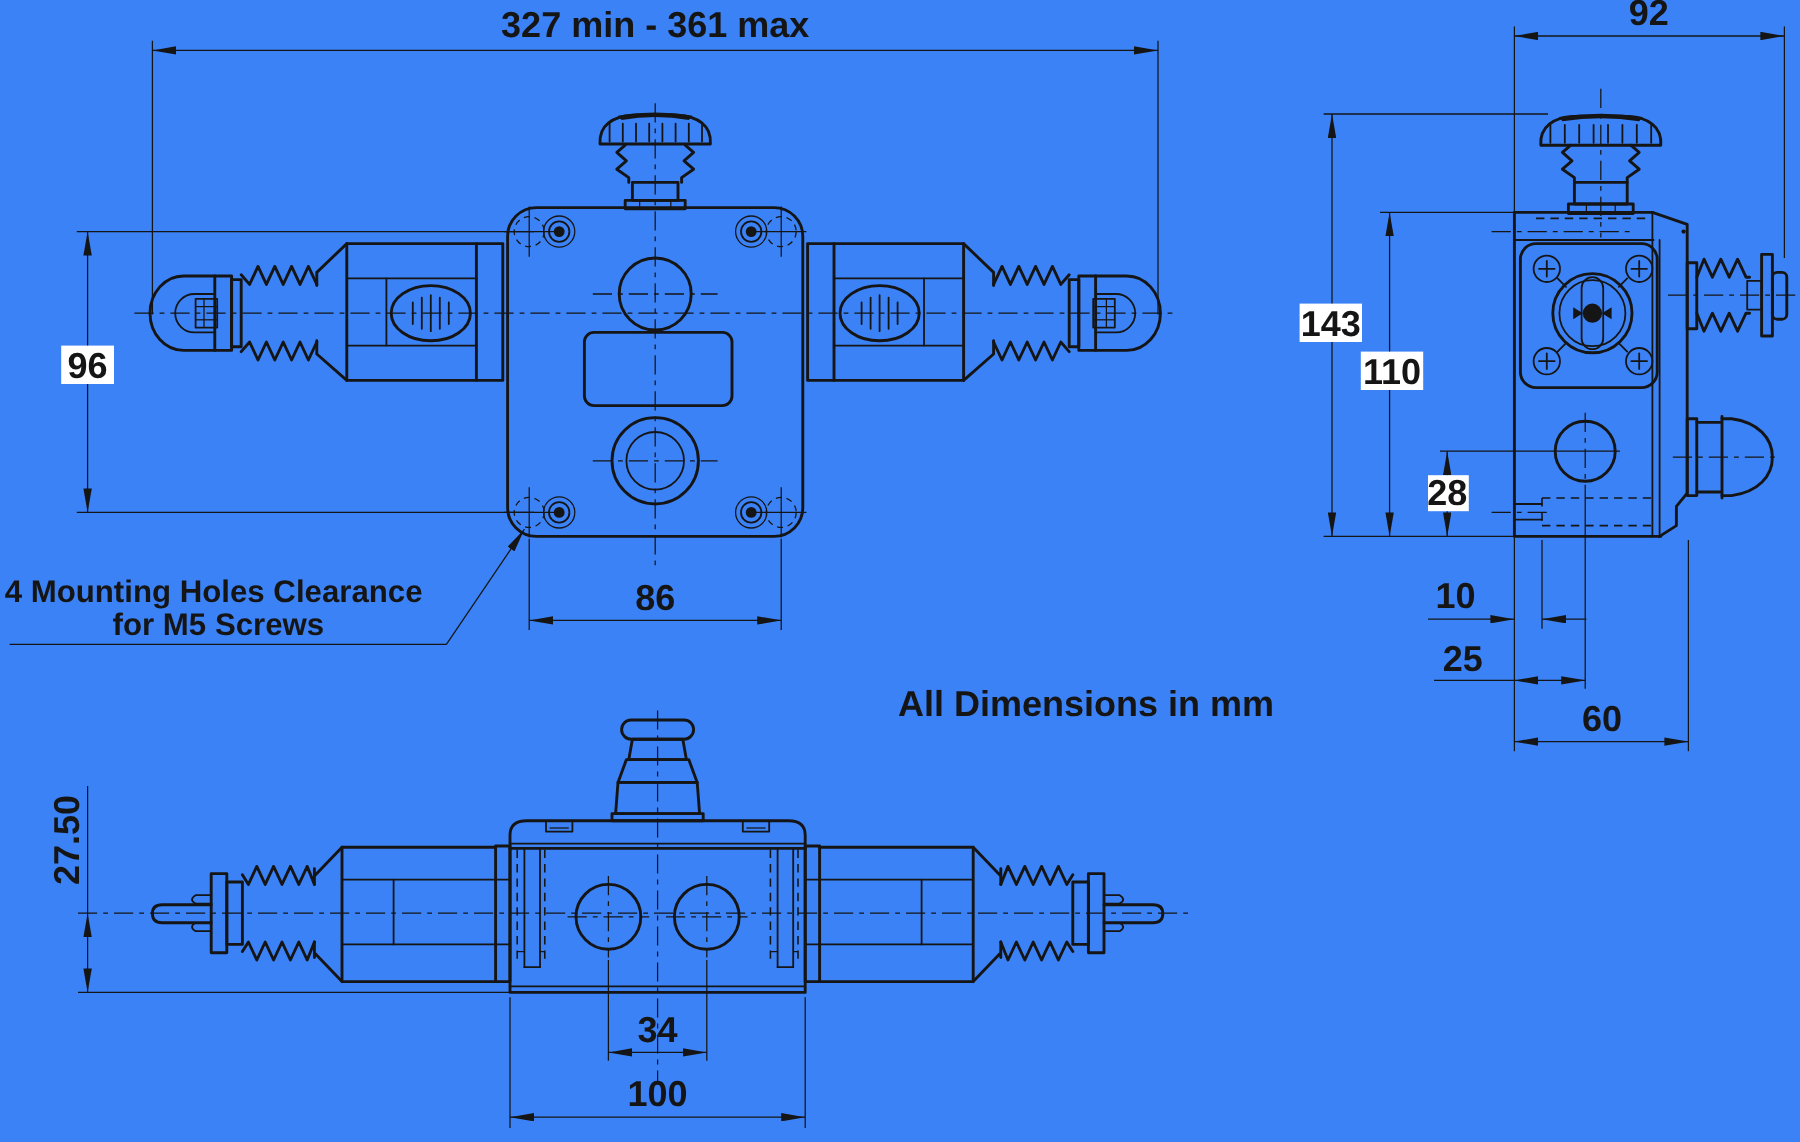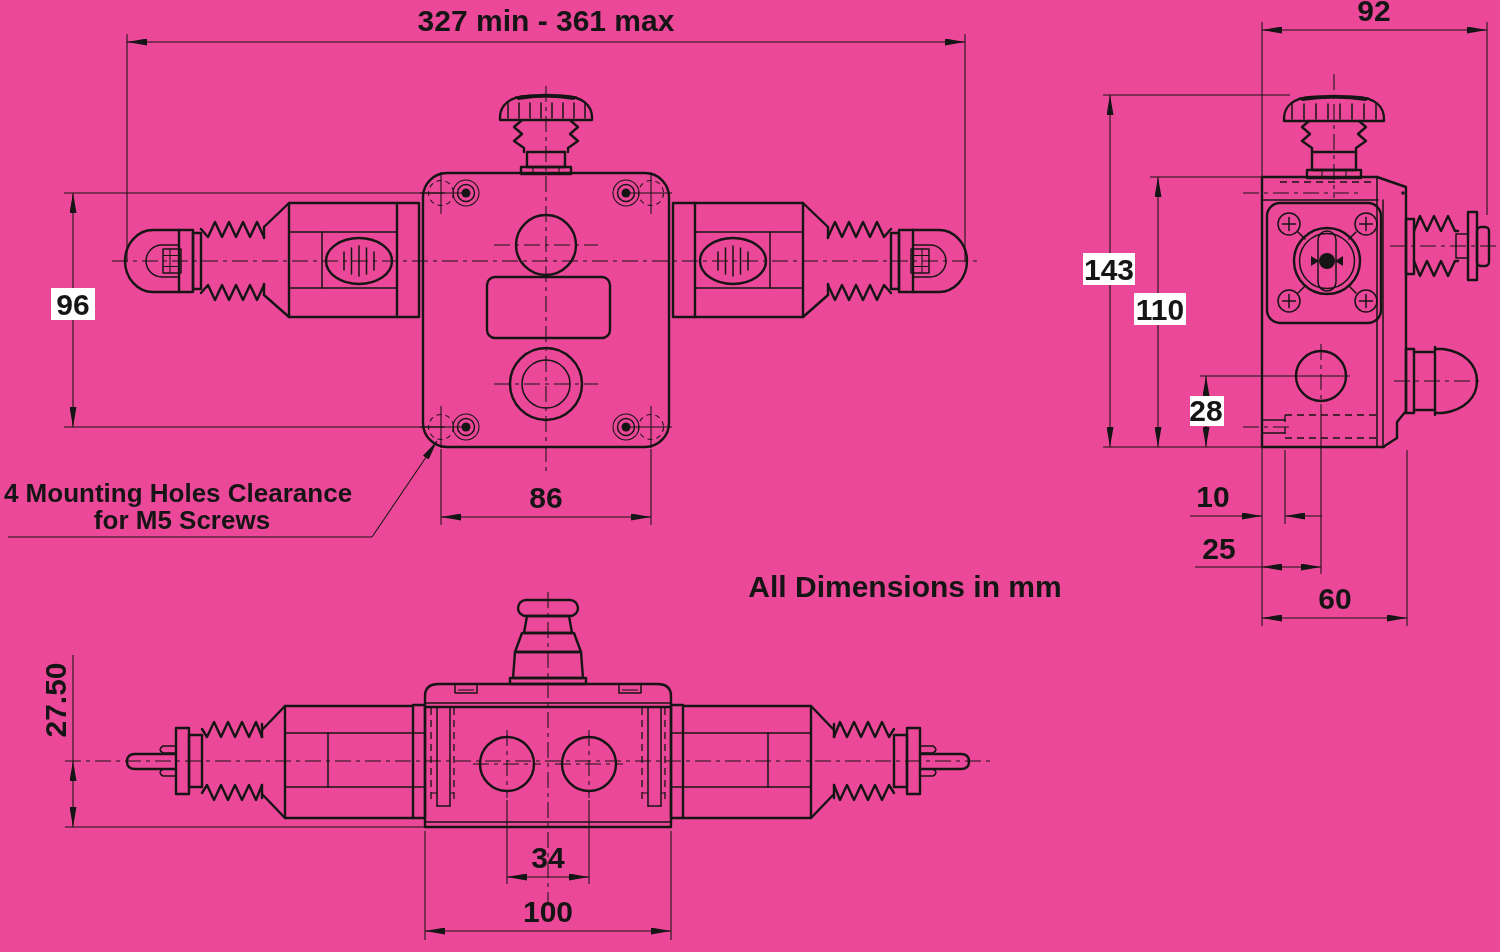--- a/index.html
+++ b/index.html
@@ -1,16 +1,16 @@
 <!DOCTYPE html>
 <html><head>
 <meta charset="utf-8">
 <style>
   html,body{margin:0;padding:0;background:#ffffff;}
-  .stage{width:1500px;height:952px;position:relative;background:#ec4899;overflow:hidden;}
+  .stage{width:1500px;height:952px;position:relative;background:#3b82f6;overflow:hidden;}
   svg{display:block;}
   .b {stroke:#151515;stroke-width:2.4;fill:none;stroke-linejoin:round;stroke-linecap:round;}
   .m {stroke:#151515;stroke-width:1.5;fill:none;stroke-linejoin:round;stroke-linecap:round;}
   .th{stroke:#151515;stroke-width:1.05;fill:none;}
   .cl{stroke:#151515;stroke-width:1.05;fill:none;stroke-dasharray:16 5 4 5;}
   .hd{stroke:#151515;stroke-width:1.3;fill:none;stroke-dasharray:7 5;}
   .fl{fill:#151515;stroke:none;}
   .msk{fill:#ffffff;stroke:none;}
   text{fill:#151515;font-family:"Liberation Sans",sans-serif;font-weight:bold;}
   .t {font-size:30px;}

